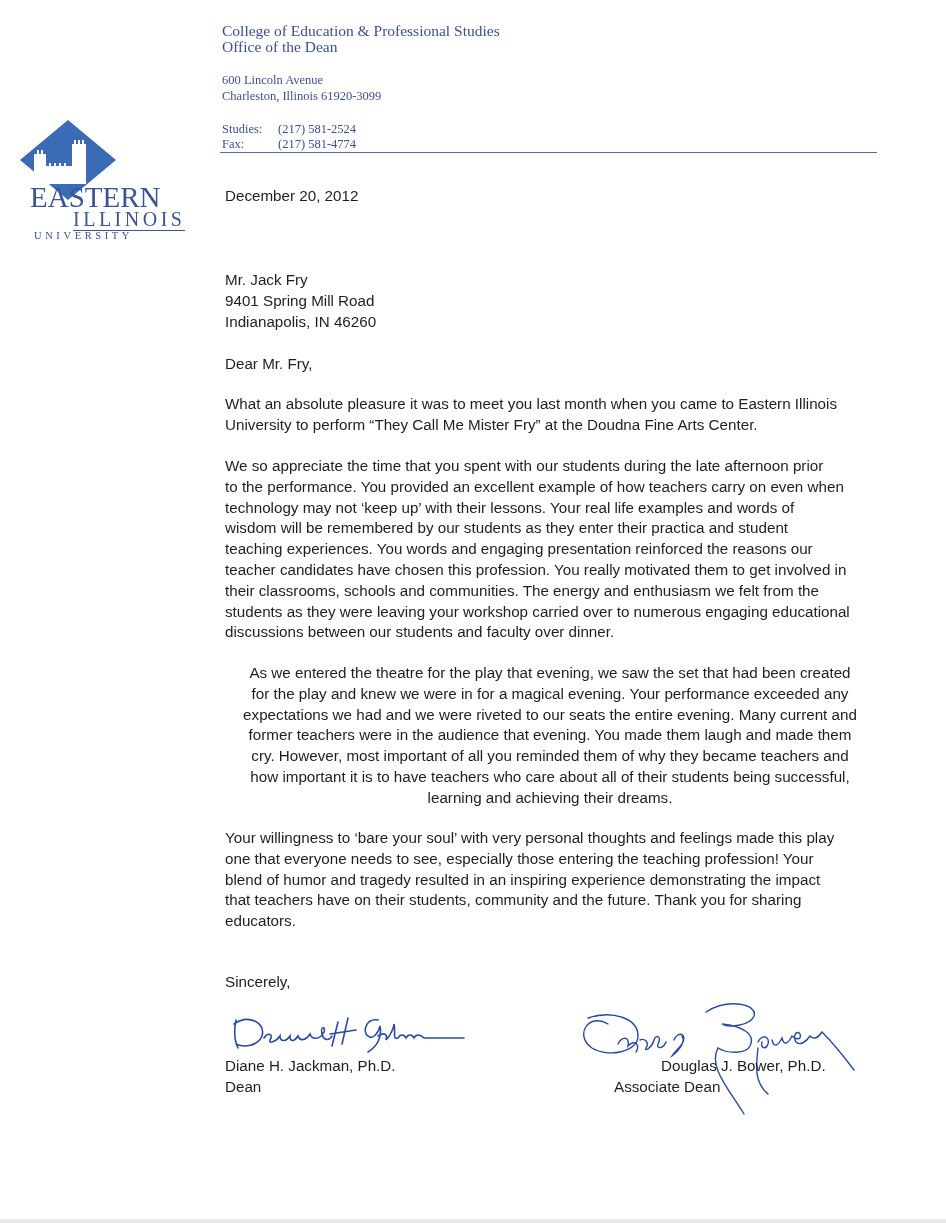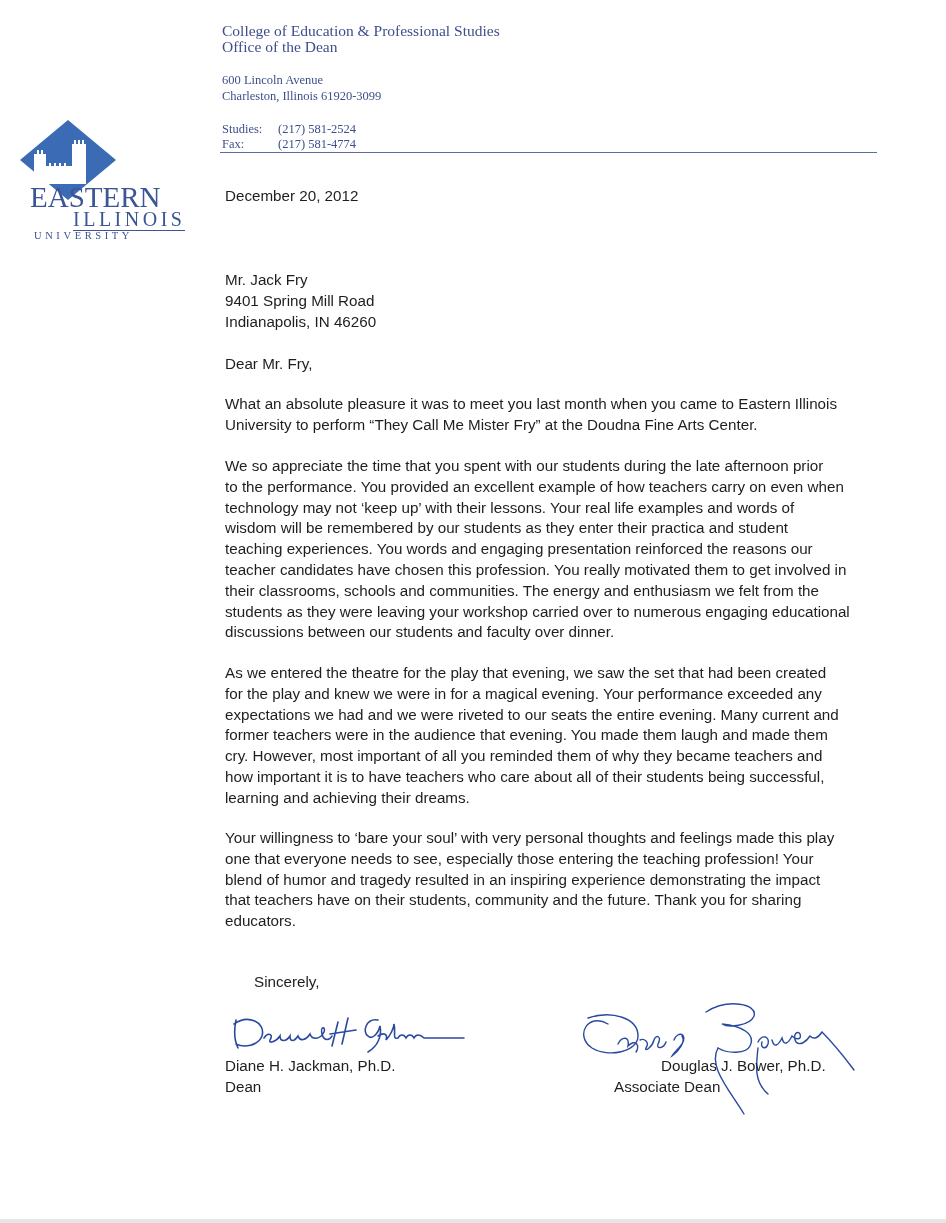--- a/index.html
+++ b/index.html
@@ -23,23 +23,23 @@
   .logo-word2 { position: absolute; left: 34px; top: 208px; font-family: "Liberation Serif", "DejaVu Serif", serif; font-size: 20px; color: #3b5595; letter-spacing: 3.5px; line-height: 22px; border-bottom: 1px solid #3b5595; padding-bottom: 0px; margin-left: 39px; }
   .logo-word3 { position: absolute; left: 34px; top: 230px; font-family: "Liberation Serif", "DejaVu Serif", serif; font-size: 10.5px; color: #3b5595; letter-spacing: 3.6px; line-height: 12px; }
 
   
   .txt { position: absolute; left: 225px; font-family: "Liberation Sans", "DejaVu Sans", sans-serif; font-size: 15.2px; color: #1e1e1e; line-height: 20.8px; }
   .date { top: 186px; }
   .addr { top: 270px; }
   .greet { top: 354px; }
   .p1 { top: 394px; width: 640px; }
   .p2 { top: 456px; width: 650px; }
-  .p3 { top: 663px; width: 650px; }
+  .p3 { top: 663px; width: 650px; text-align: center; }
   .p4 { top: 828px; width: 650px; }
-  .closing { top: 972px; margin-left: 29px; }
+  .closing { top: 972px; }
   .p-line { display: block; white-space: nowrap; }
 
   .sig1-name { position: absolute; left: 225px; top: 1056px; }
   .sig1-title { position: absolute; left: 225px; top: 1077px; }
   .sig2-name { position: absolute; left: 614px; top: 1056px; margin-left: 47px; }
   .sig2-title { position: absolute; left: 614px; top: 1077px; }
   .sig-txt { font-family: "Liberation Sans", "DejaVu Sans", sans-serif; font-size: 15.2px; color: #1e1e1e; line-height: 20.8px; }
 
   .sig-svg { position: absolute; }
   .bottom-edge { position: absolute; left: 0; top: 1219px; width: 946px; height: 4px; background: #e6e6e6; }

